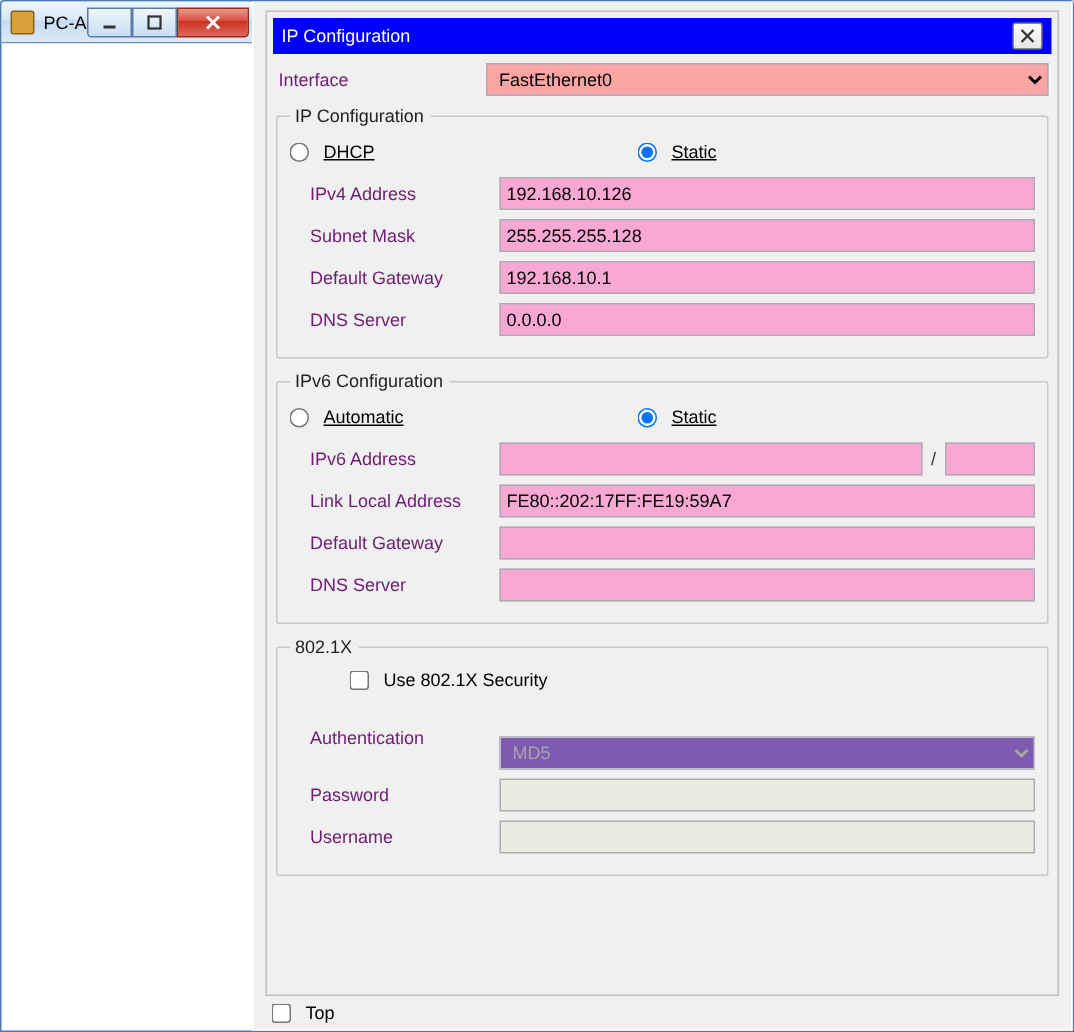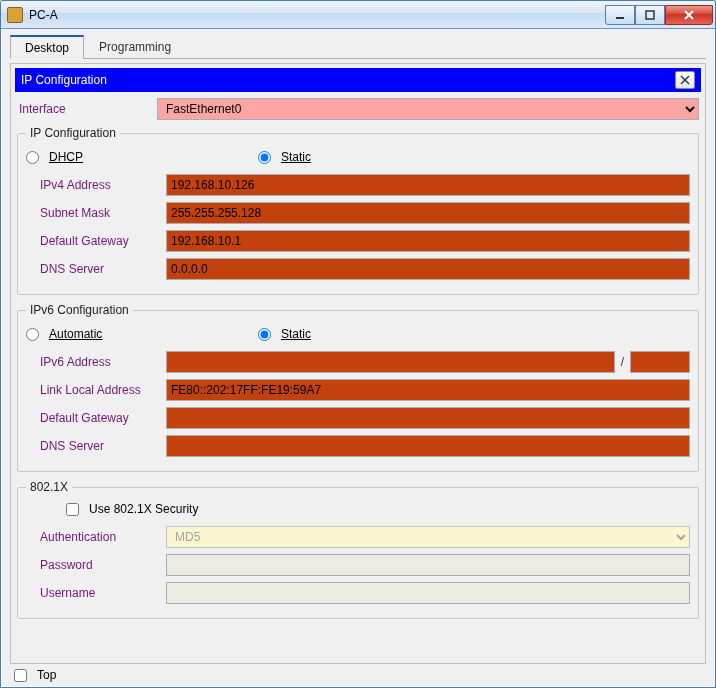--- a/index.html
+++ b/index.html
@@ -1,18 +1,18 @@
 <!DOCTYPE html>
 <html><head>
 <meta charset="utf-8">
 <style>
 * { box-sizing: border-box; margin: 0; padding: 0; font-family: "Segoe UI", Tahoma, sans-serif; font-size: 12px; }
 body { background: #b8d0e8; width: 716px; height: 688px; overflow: hidden; }
 
-.window { width: 716px; height: 688px; background: #fff; border: 1px solid #4a7ab0; border-radius: 3px 3px 0 0; display: flex; flex-direction: column; }
+.window { width: 716px; height: 688px; background: #fff; border: 1px solid #4a7ab0; border-radius: 3px 3px 0 0; display: flex; }
 
 .titlebar { height: 28px; background: linear-gradient(#eef5fc, #d6e7f7 45%, #c6dcf3 46%, #dbe9f8); display: flex; align-items: center; padding: 0 2px 0 6px; border-bottom: 1px solid #6a94c8; border-radius: 3px 3px 0 0; }
 .titlebar .icon { width: 16px; height: 16px; background: #d8a038; border: 1px solid #8a6020; margin-right: 6px; border-radius: 2px; }
 .titlebar .title { flex: 1; color: #000; }
 .win-btns { display: flex; gap: 0; height: 20px; }
 .win-btn { width: 30px; height: 20px; display: flex; align-items: center; justify-content: center; border: 1px solid #5a7aa8; background: linear-gradient(#f0f6fc,#c9def3); cursor: pointer; }
 .win-btn.min { border-radius: 0 0 0 3px; }
 .win-btn.close { width: 48px; background: linear-gradient(#e79a8f,#d94b3a 45%,#c93322 46%,#e0675a); border-color: #9a2a1a; border-radius: 0 0 3px 0; }
 .win-btn svg { display: block; }
 
@@ -27,22 +27,22 @@
 .panel-header .x { width: 20px; height: 18px; background: linear-gradient(#fdfdfd,#e6e6e6); border: 1px solid #888; border-radius: 2px; display:flex; align-items:center; justify-content:center; color:#333; font-weight:bold; cursor:pointer; }
 
 .content { padding: 4px 2px 2px 2px; flex:1; }
 
 .row { display: flex; align-items: center; margin: 2px 0 6px 0; }
 .row .lab { width: 140px; color: #701a75; padding-left: 2px; }
 .row .lab.indent { padding-left: 14px; }
 .row .field { flex: 1; }
 
 select { width: 100%; height: 22px; border: 1px solid #abadb3; background: #fca5a5; padding: 0 4px; }
-select:disabled { background: #fef9c3; color: #888; }
-input[type=text] { width: 100%; height: 22px; border: 1px solid #abadb3; background: #c2410c; padding: 0 4px; }
+select:disabled { background: #4c1d95; color: #888; margin-top: 21px; }
+input[type=text] { width: 100%; height: 22px; border: 1px solid #abadb3; background: #f9a8d4; padding: 0 4px; }
 input[type=text]:disabled { background: #ebebe4; color: #888; }
 
 fieldset { border: 1px solid #c8c8c8; border-radius: 2px; padding: 6px 8px 8px 8px; margin: 4px 0 8px 0; }
 legend { padding: 0 4px; color: #222; }
 
 .radio-row { display:flex; align-items:center; gap: 6px; margin: 4px 0 10px 0; }
 .radio-col { display:flex; align-items:center; gap:6px;text-decoration:underline; }
 .radio-col.left { width: 226px; padding-left:0; }
 input[type=radio], input[type=checkbox]{ margin:0 4px 0 0; }
 
@@ -74,24 +74,20 @@
       <div class="win-btn close">
         <svg width="12" height="10">
             <line x1="2" y1="1" x2="10" y2="9" stroke="#fff" stroke-width="2"></line>
             <line x1="10" y1="1" x2="2" y2="9" stroke="#fff" stroke-width="2"></line>
           </svg>
       </div>
     </div>
   </div>
 
   <div class="client">
-    <div class="tabs">
-      <div class="tab active">Desktop</div>
-      <div class="tab">Programming</div>
-    </div>
 
     <div class="panel-outer">
       <div class="panel-header">
         <span>IP Configuration</span>
         <div class="x">
           <svg width="10" height="10">
               <line x1="1" y1="1" x2="9" y2="9" stroke="#333" stroke-width="1.5"></line>
               <line x1="9" y1="1" x2="1" y2="9" stroke="#333" stroke-width="1.5"></line>
             </svg>
         </div>

